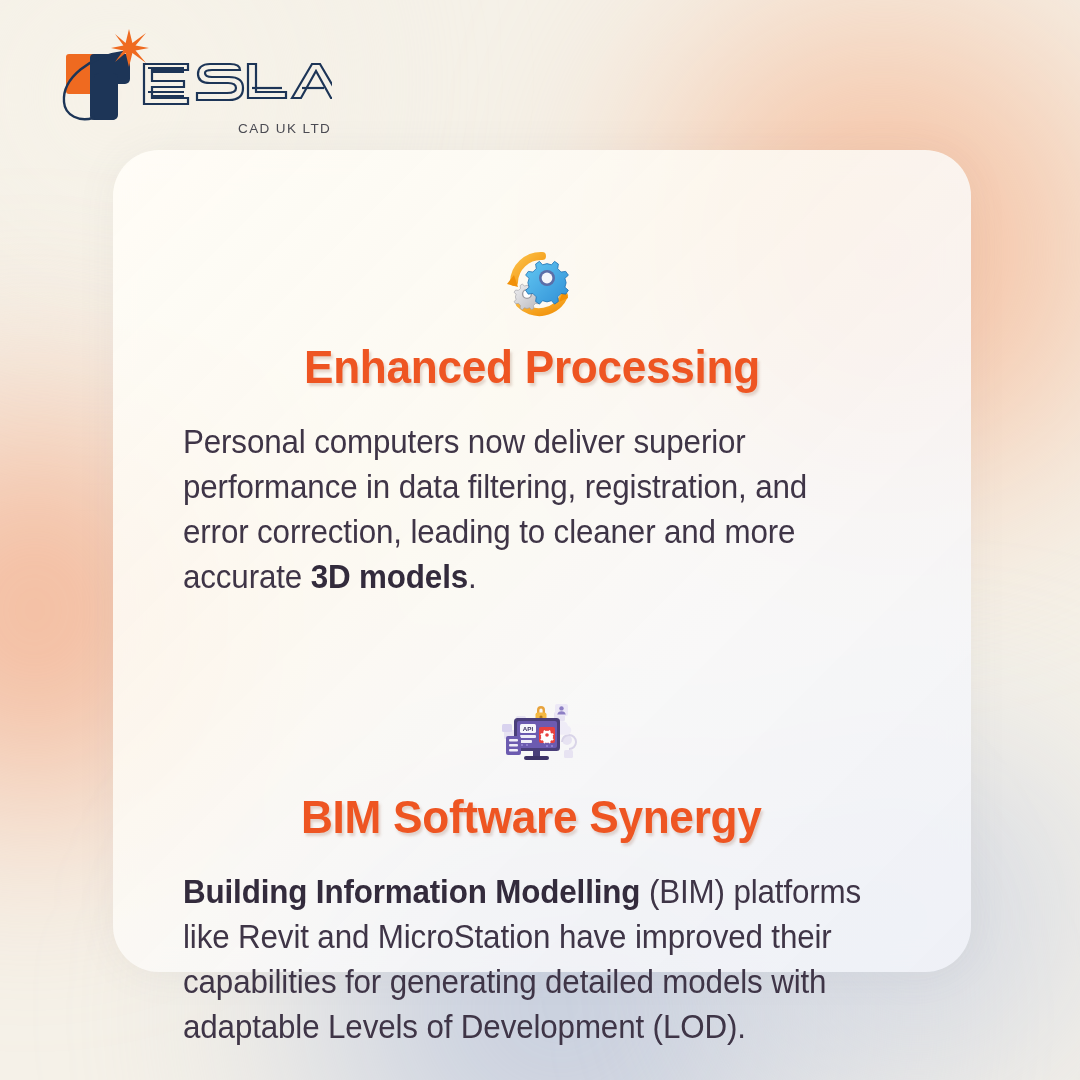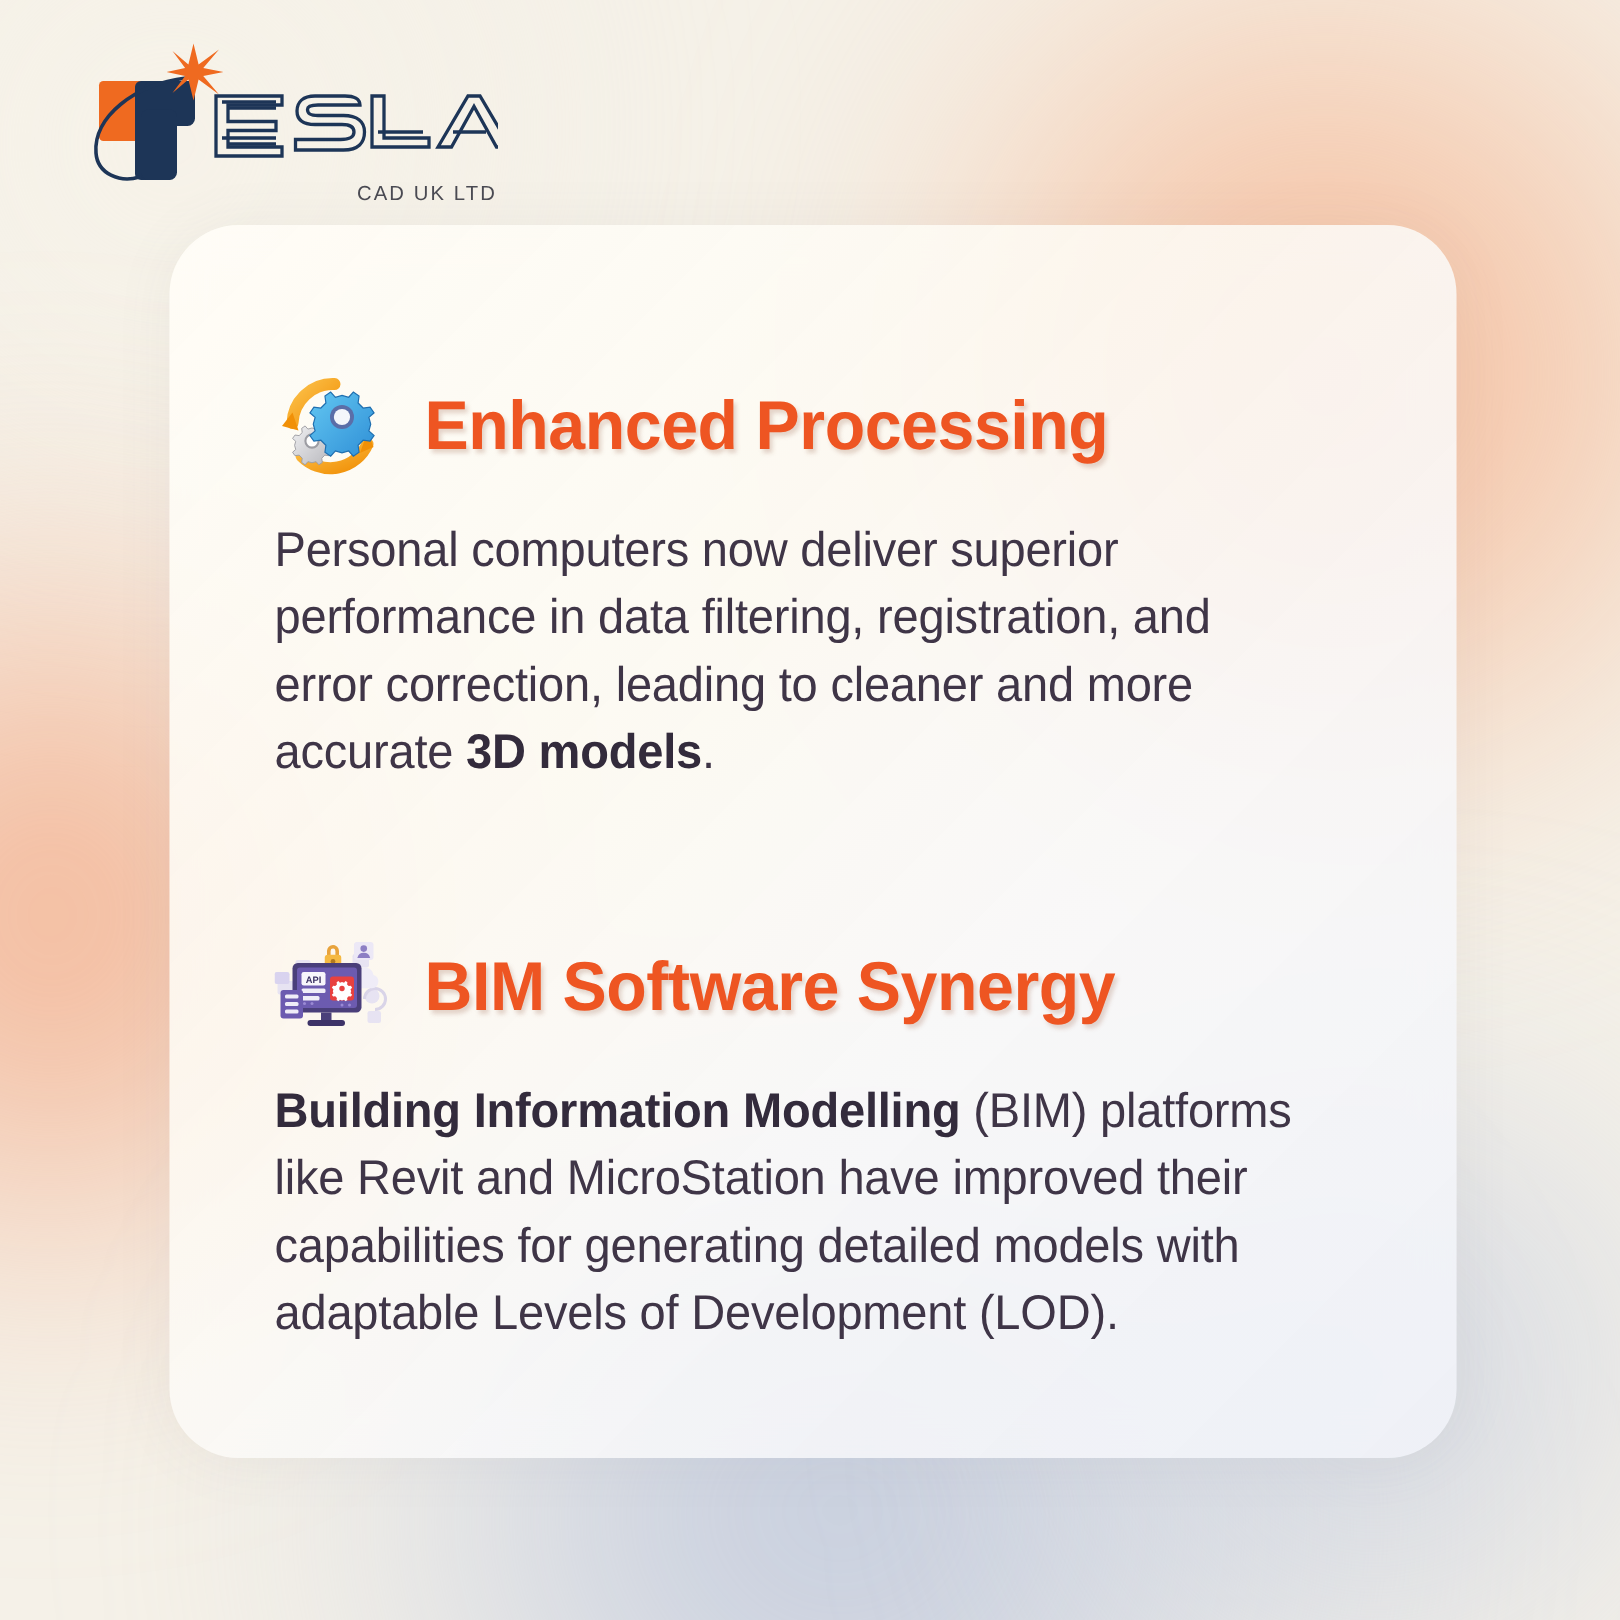--- a/index.html
+++ b/index.html
@@ -68,20 +68,21 @@
   #card-inner { padding:98px 72px 0 70px; }
 
   
   .section + .section { margin-top:98px; }
 
   .section-head {
     display:flex;
     align-items:center;
     gap:22px;
     margin-bottom:26px;
+    flex-direction:column;
   }
   .sec-icon { flex:0 0 auto; line-height:0; }
 
   .sec-title {
     font-family:"Liberation Sans", sans-serif;
     font-size:46px;
     font-weight:bold;
     letter-spacing:-.3px;
     color:#ee5522;
     text-shadow:2px 3px 3px rgba(160,110,90,.28);

